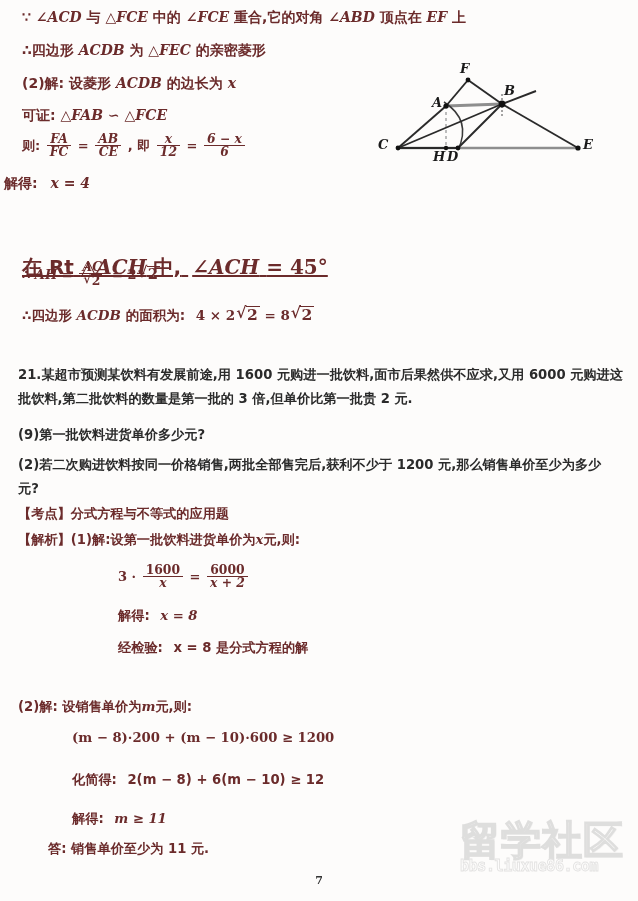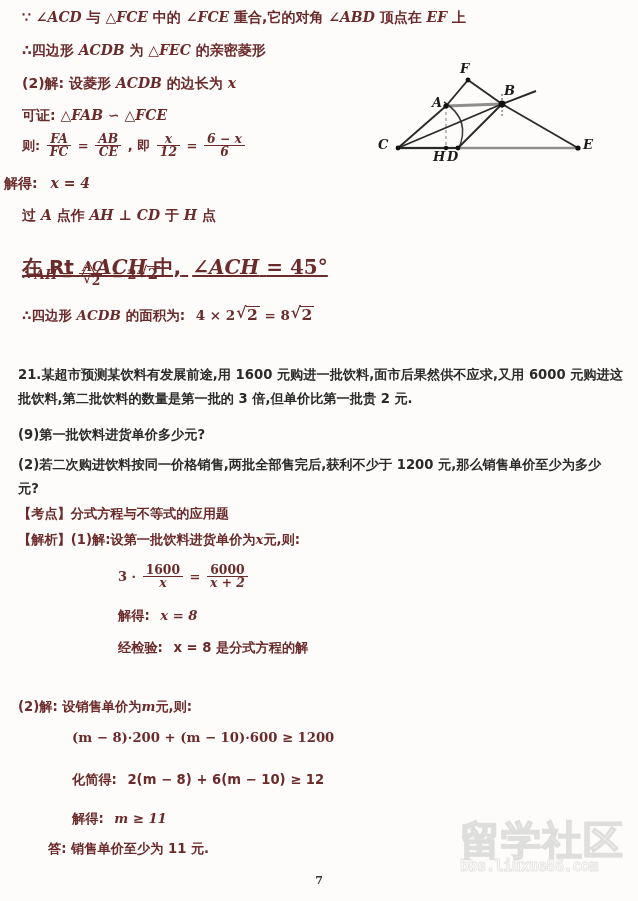--- a/index.html
+++ b/index.html
@@ -200,31 +200,20 @@
       <span class="num">6 − x</span>
       <span class="den">6</span>
     </span>
   </div>
 
   <div class="line sol" style="left:4px; top:176px; font-size:14px;">
     <span class="cjk">解得:</span>
     <span class="ital" style="margin-left:8px;">x = 4</span>
   </div>
 
-  <div class="line sol" style="left:22px; top:208px; font-size:14px;">
-    <span class="cjk">过</span>
-    <span class="ital">A</span>
-    <span class="cjk">点作</span>
-    <span class="ital">AH</span>
-    <span>⊥</span>
-    <span class="ital">CD</span>
-    <span class="cjk">于</span>
-    <span class="ital">H</span>
-    <span class="cjk">点</span>
-  </div>
 
   <div class="line sol" style="left:22px; top:257px; font-size:20px;text-decoration:underline;">
     <span class="cjk">在 Rt</span>
     <span class="ital">△ACH</span>
     <span class="cjk">中,</span>
     <span class="ital" style="margin-left:4px;">∠ACH</span>
     <span>= 45°</span>
   </div>
 
   <div class="line sol" style="left:22px; top:262px; font-size:13px;">

